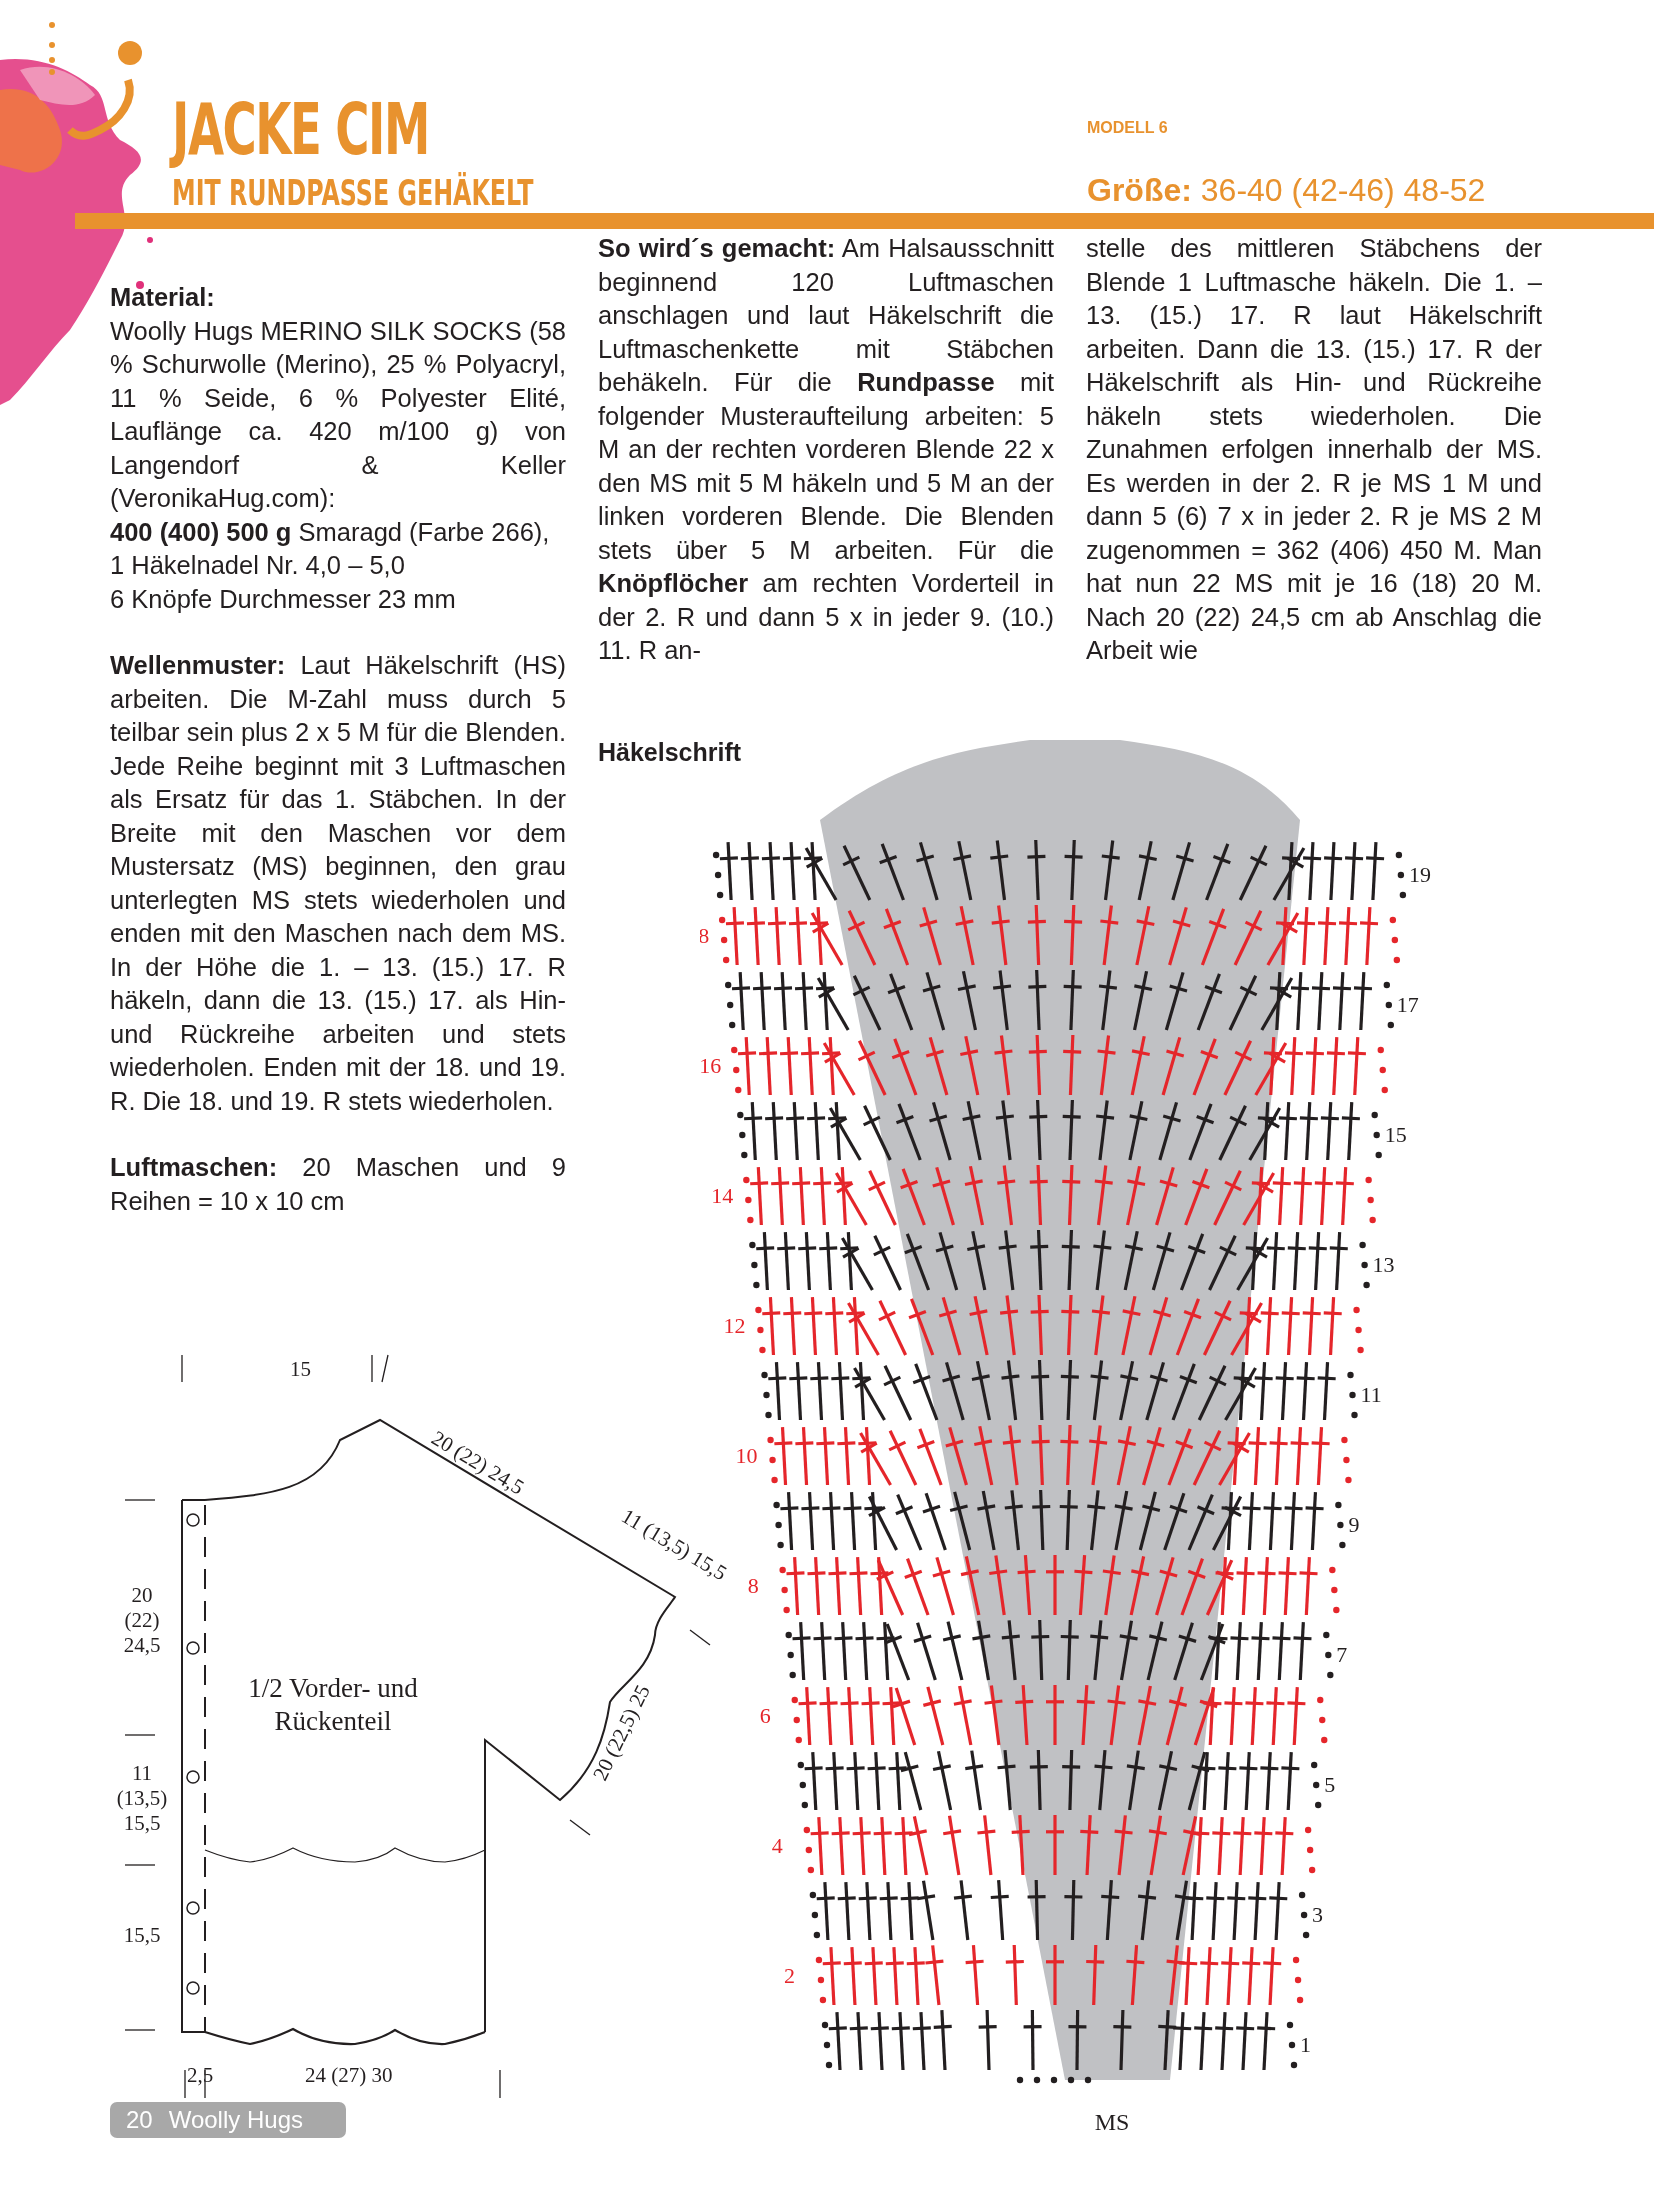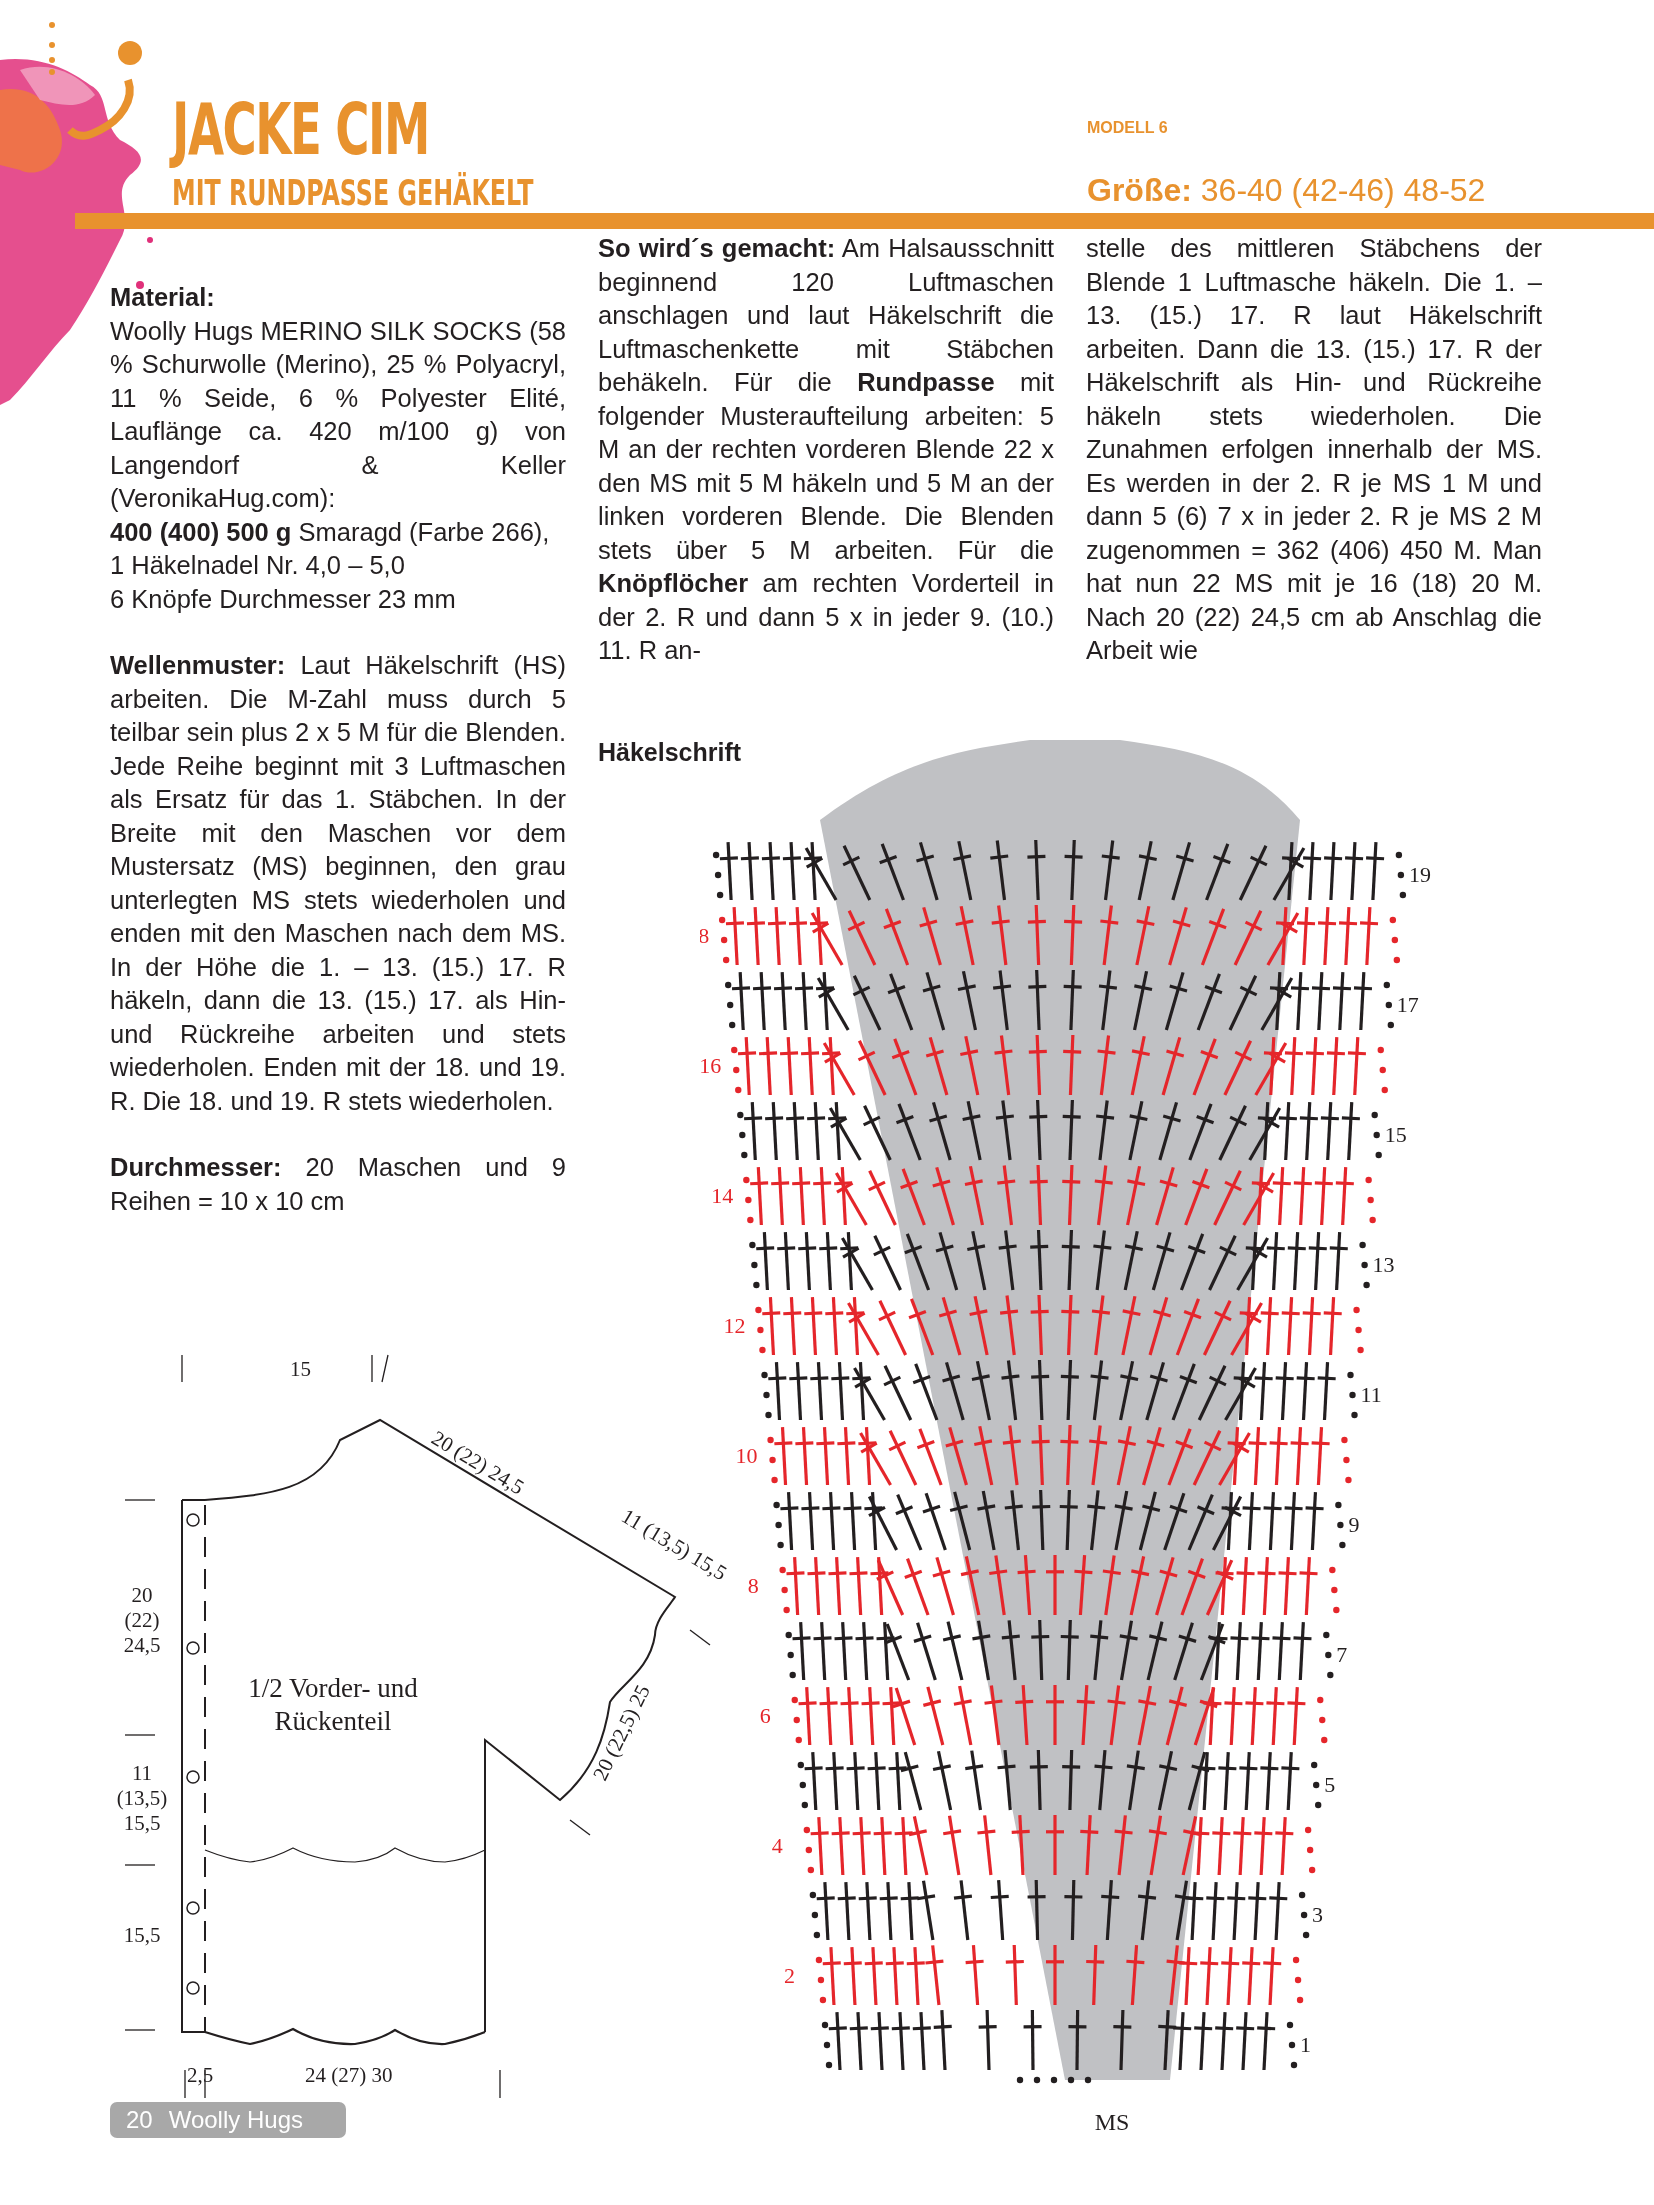--- a/index.html
+++ b/index.html
@@ -52,21 +52,21 @@
 
 <div class="col col1">
   <p><b>Material:</b></p>
   <p>Woolly Hugs MERINO SILK SOCKS (58 % Schurwolle (Merino), 25 % Polyacryl, 11 % Seide, 6 % Polyester Elité, Lauflänge ca. 420 m/100 g) von Langendorf &amp; Keller (VeronikaHug.com):</p>
   <p style="text-align:left"><b>400 (400) 500 g</b><span> Smaragd (Farbe 266),</span></p>
   <p style="text-align:left">1 Häkelnadel Nr. 4,0 – 5,0</p>
   <p style="text-align:left">6 Knöpfe Durchmesser 23 mm</p>
   <div class="gap"></div>
   <p><b>Wellenmuster:</b><span> Laut Häkelschrift (HS) arbeiten. Die M-Zahl muss durch 5 teilbar sein plus 2 x 5 M für die Blenden. Jede Reihe beginnt mit 3 Luftmaschen als Ersatz für das 1. Stäbchen. In der Breite mit den Maschen vor dem Mustersatz (MS) beginnen, den grau unterlegten MS stets wiederholen und enden mit den Maschen nach dem MS. In der Höhe die 1. – 13. (15.) 17. R häkeln, dann die 13. (15.) 17. als Hin- und Rückreihe arbeiten und stets wiederholen. Enden mit der 18. und 19. R. Die 18. und 19. R stets wiederholen.</span></p>
   <div class="gap"></div>
-  <p><b>Durchmesser:</b><span> 20 Maschen und 9 Reihen = 10 x 10 cm</span></p>
+  <p><b>Luftmaschen:</b><span> 20 Maschen und 9 Reihen = 10 x 10 cm</span></p>
 </div>
 
 <div class="col col2">
   <p><b>So wird´s gemacht:</b><span> Am Halsausschnitt beginnend 120 Luftmaschen anschlagen und laut Häkelschrift die Luftmaschenkette mit Stäbchen behäkeln. Für die </span><b>Rundpasse</b><span> mit folgender Musteraufteilung arbeiten: 5 M an der rechten vorderen Blende 22 x den MS mit 5 M häkeln und 5 M an der linken vorderen Blende. Die Blenden stets über 5 M arbeiten. Für die </span><b>Knöpflöcher</b><span> am rechten Vorderteil in der 2. R und dann 5 x in jeder 9. (10.) 11. R an-</span></p>
 </div>
 
 <div class="col col3">
   <p>stelle des mittleren Stäbchens der Blende 1 Luftmasche häkeln. Die 1. – 13. (15.) 17. R laut Häkelschrift arbeiten. Dann die 13. (15.) 17. R der Häkelschrift als Hin- und Rückreihe häkeln stets wiederholen. Die Zunahmen erfolgen innerhalb der MS. Es werden in der 2. R je MS 1 M und dann 5 (6) 7 x in jeder 2. R je MS 2 M zugenommen = 362 (406) 450 M. Man hat nun 22 MS mit je 16 (18) 20 M. Nach 20 (22) 24,5 cm ab Anschlag die Arbeit wie</p>
 </div>
 

